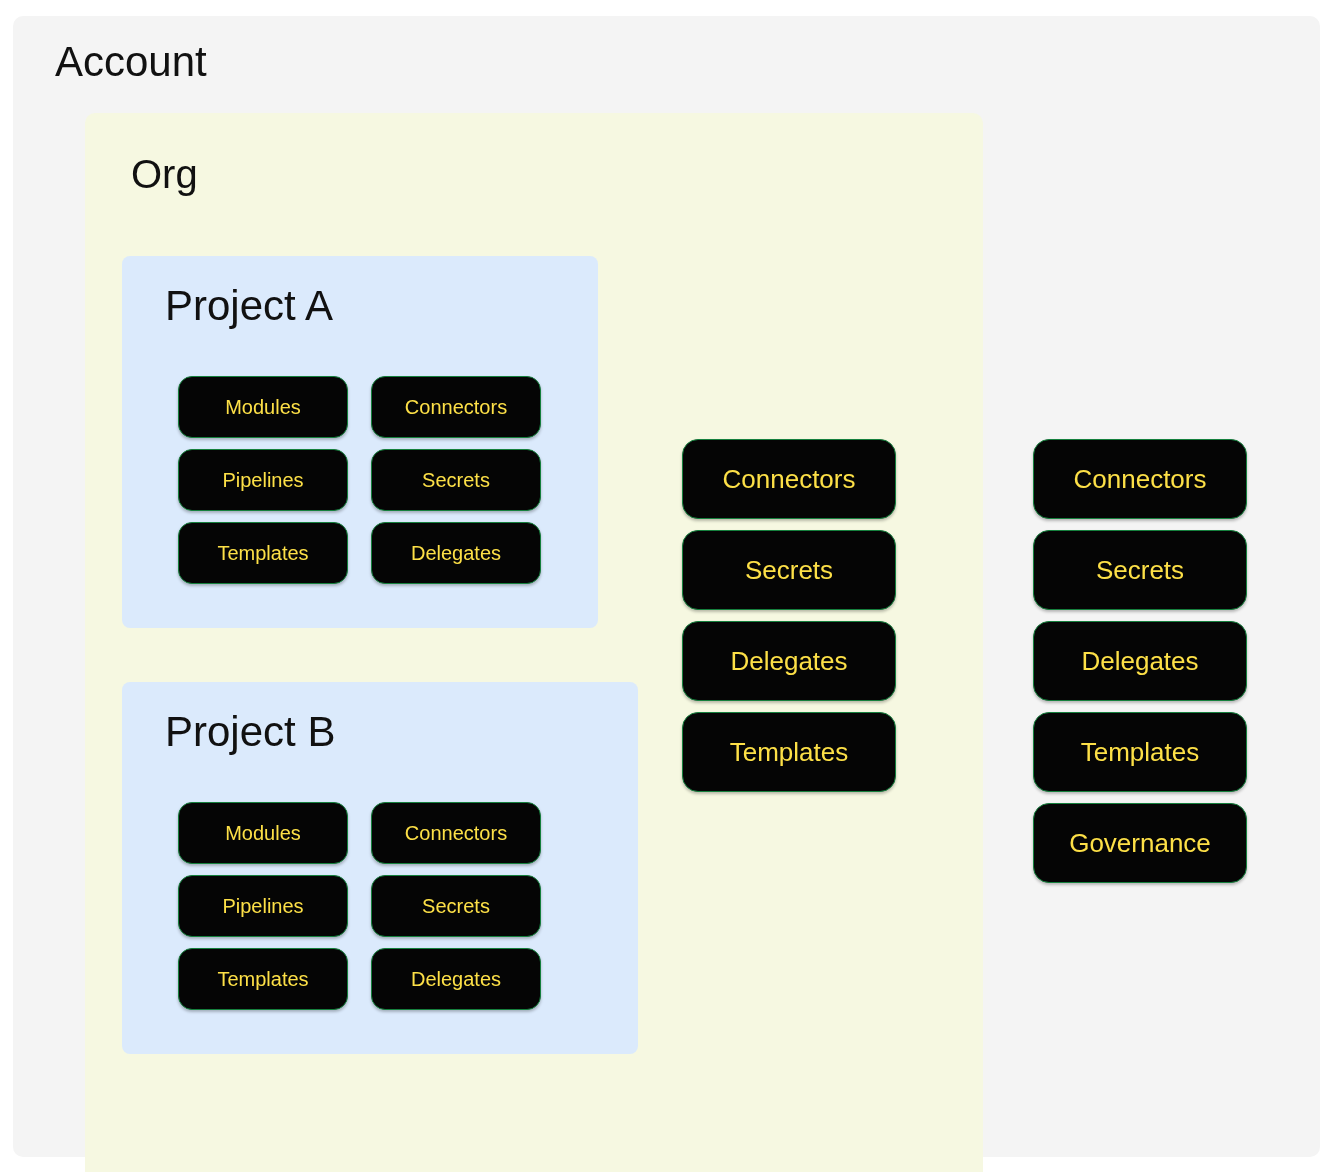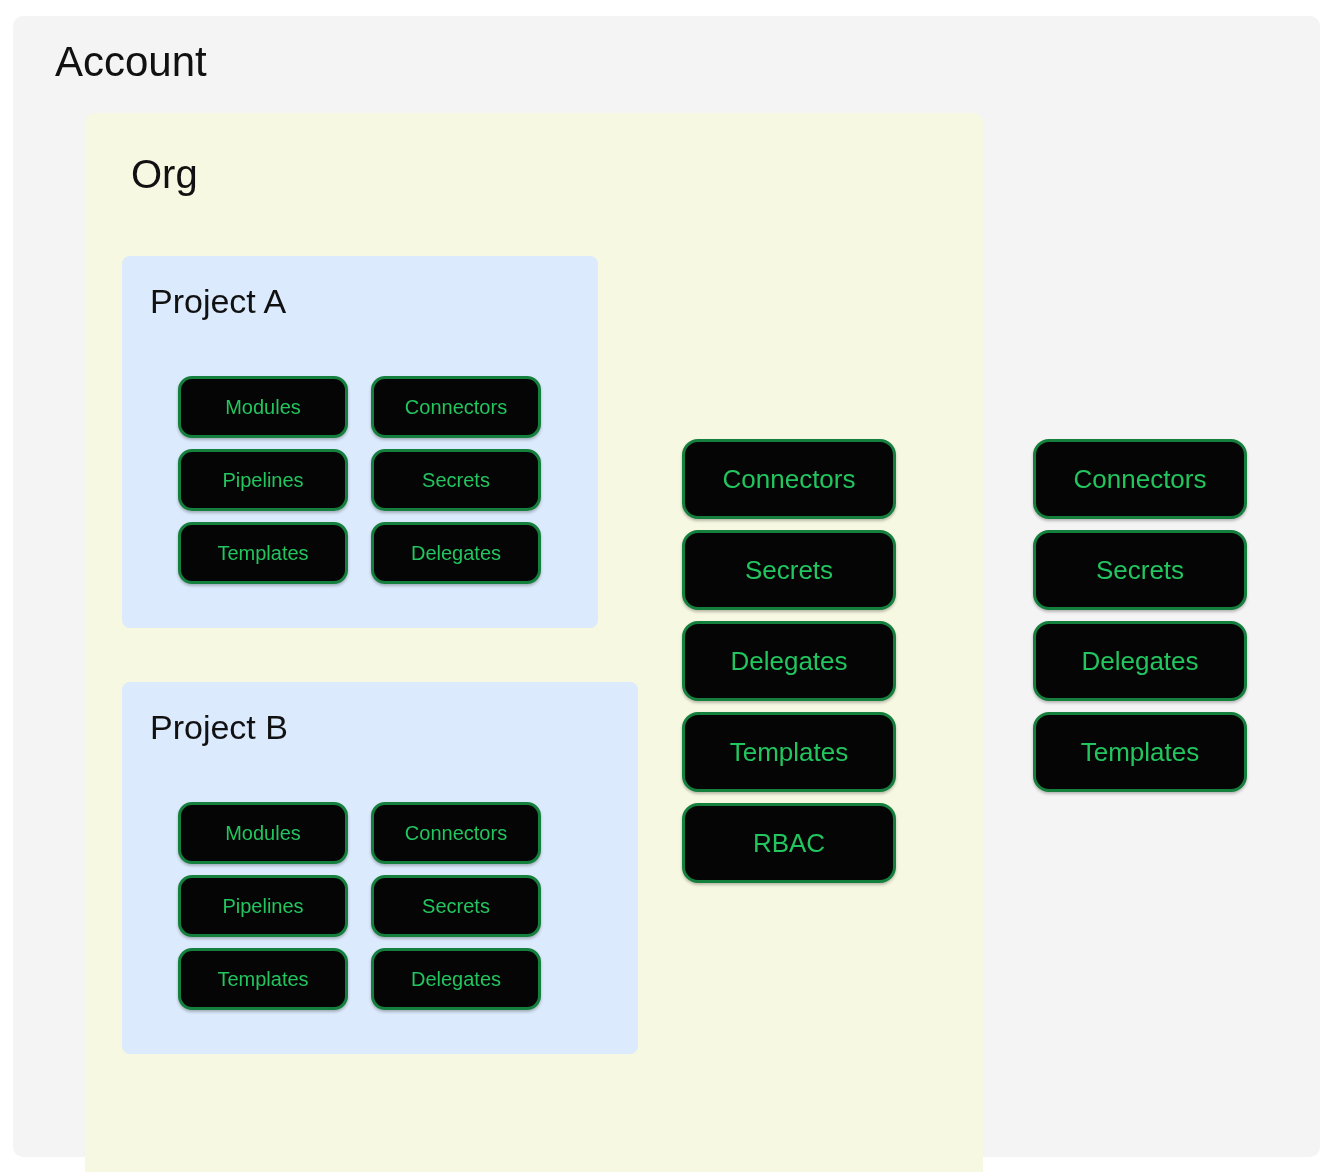--- a/index.html
+++ b/index.html
@@ -56,37 +56,37 @@
     left: 37px;
     width: 476px;
     height: 372px;
     background: #dbeafc;
     border-radius: 8px;
   }
   .project-a { top: 143px; }
   .project-b { top: 569px; padding-left: 40px; }
   .project-title {
     position: absolute;
-    left: 28px;
+    left: 43px;
     top: 26px;
-    font-size: 34px;
+    font-size: 42px;
     text-align: right;
   }
   .project-grid {
     position: absolute;
     left: 56px;
     top: 120px;
     display: grid;
     grid-template-columns: 170px 170px;
     gap: 11px 23px;
   }
   .pill {
     background: #050505;
-    border: 3px solid #15803d;
-    color: #22c55e;
+    border: 1px solid #15803d;
+    color: #fde047;
     display: flex;
     align-items: center;
     justify-content: center;
     box-sizing: border-box;
     box-shadow: 0 2px 3px rgba(0,0,0,0.25);
     white-space: nowrap;
   }
   .pill-sm {
     width: 170px;
     height: 62px;
@@ -148,24 +148,24 @@
           <div class="pill pill-sm">Templates</div>
           <div class="pill pill-sm">Delegates</div>
         </div>
       </div>
 
       <div class="org-pills">
         <div class="pill pill-lg">Connectors</div>
         <div class="pill pill-lg">Secrets</div>
         <div class="pill pill-lg">Delegates</div>
         <div class="pill pill-lg">Templates</div>
-        <div class="pill pill-lg">RBAC</div>
       </div>
     </div>
 
     <div class="account-pills">
       <div class="pill pill-lg">Connectors</div>
       <div class="pill pill-lg">Secrets</div>
       <div class="pill pill-lg">Delegates</div>
       <div class="pill pill-lg">Templates</div>
+      <div class="pill pill-lg">Governance</div>
     </div>
   </div>
 </div>
 
 </body></html>

